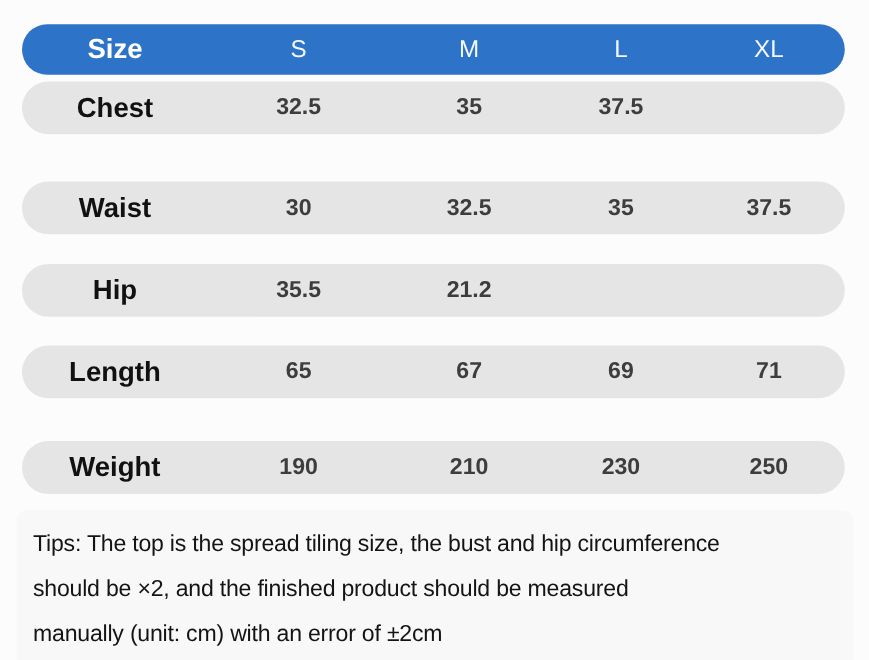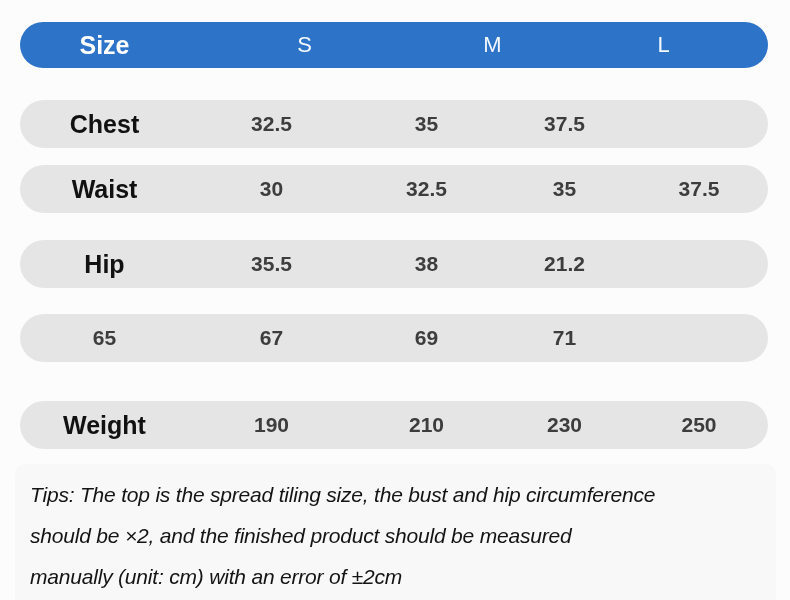--- a/index.html
+++ b/index.html
@@ -24,26 +24,25 @@
     display: grid;
     grid-template-columns: 169px 165px 145px 131px 138px;
     align-items: center;
   }
   .header-row {
     top: 22px;
     height: 46px;
     border-radius: 23px;
     background: #2d74c8;
     color: #ffffff;
-    gap: 33px;
   }
   .data-row {
     background: #e5e5e5;
   }
-  .row-chest  { top: 100px; }
+  .row-chest  { top: 74px; }
   .row-waist  { top: 165px; }
   .row-hip    { top: 240px; }
   .row-length { top: 314px; }
   .row-weight { top: 387px; margin-top: 14px; }
   .cell {
     text-align: center;
     white-space: nowrap;
   }
   .label-cell {
     font-size: 25px;
@@ -68,21 +67,20 @@
   .tips-panel {
     position: absolute;
     left: 15px;
     top: 464px;
     width: 761px;
     height: 136px;
     background: #f8f8f9;
     border-radius: 10px 10px 0 0;
     box-sizing: border-box;
     padding: 10px 12px 0 15px;
-    font-style: italic;
   }
   .tips-line {
     font-size: 21px;
     line-height: 41px;
     color: #141414;
     letter-spacing: -0.2px;
     white-space: nowrap;
   }
 </style>
 </head>
@@ -109,25 +107,25 @@
     <div class="cell label-cell">Waist</div>
     <div class="cell value-cell">30</div>
     <div class="cell value-cell">32.5</div>
     <div class="cell value-cell">35</div>
     <div class="cell value-cell">37.5</div>
   </div>
 
   <div class="pill-row data-row row-hip">
     <div class="cell label-cell">Hip</div>
     <div class="cell value-cell">35.5</div>
-    <div class="cell value-cell">38</div>
     <div class="cell value-cell">21.2</div>
   </div>
 
   <div class="pill-row data-row row-length">
+    <div class="cell label-cell">Length</div>
     <div class="cell value-cell">65</div>
     <div class="cell value-cell">67</div>
     <div class="cell value-cell">69</div>
     <div class="cell value-cell">71</div>
   </div>
 
   <div class="pill-row data-row row-weight">
     <div class="cell label-cell">Weight</div>
     <div class="cell value-cell">190</div>
     <div class="cell value-cell">210</div>

